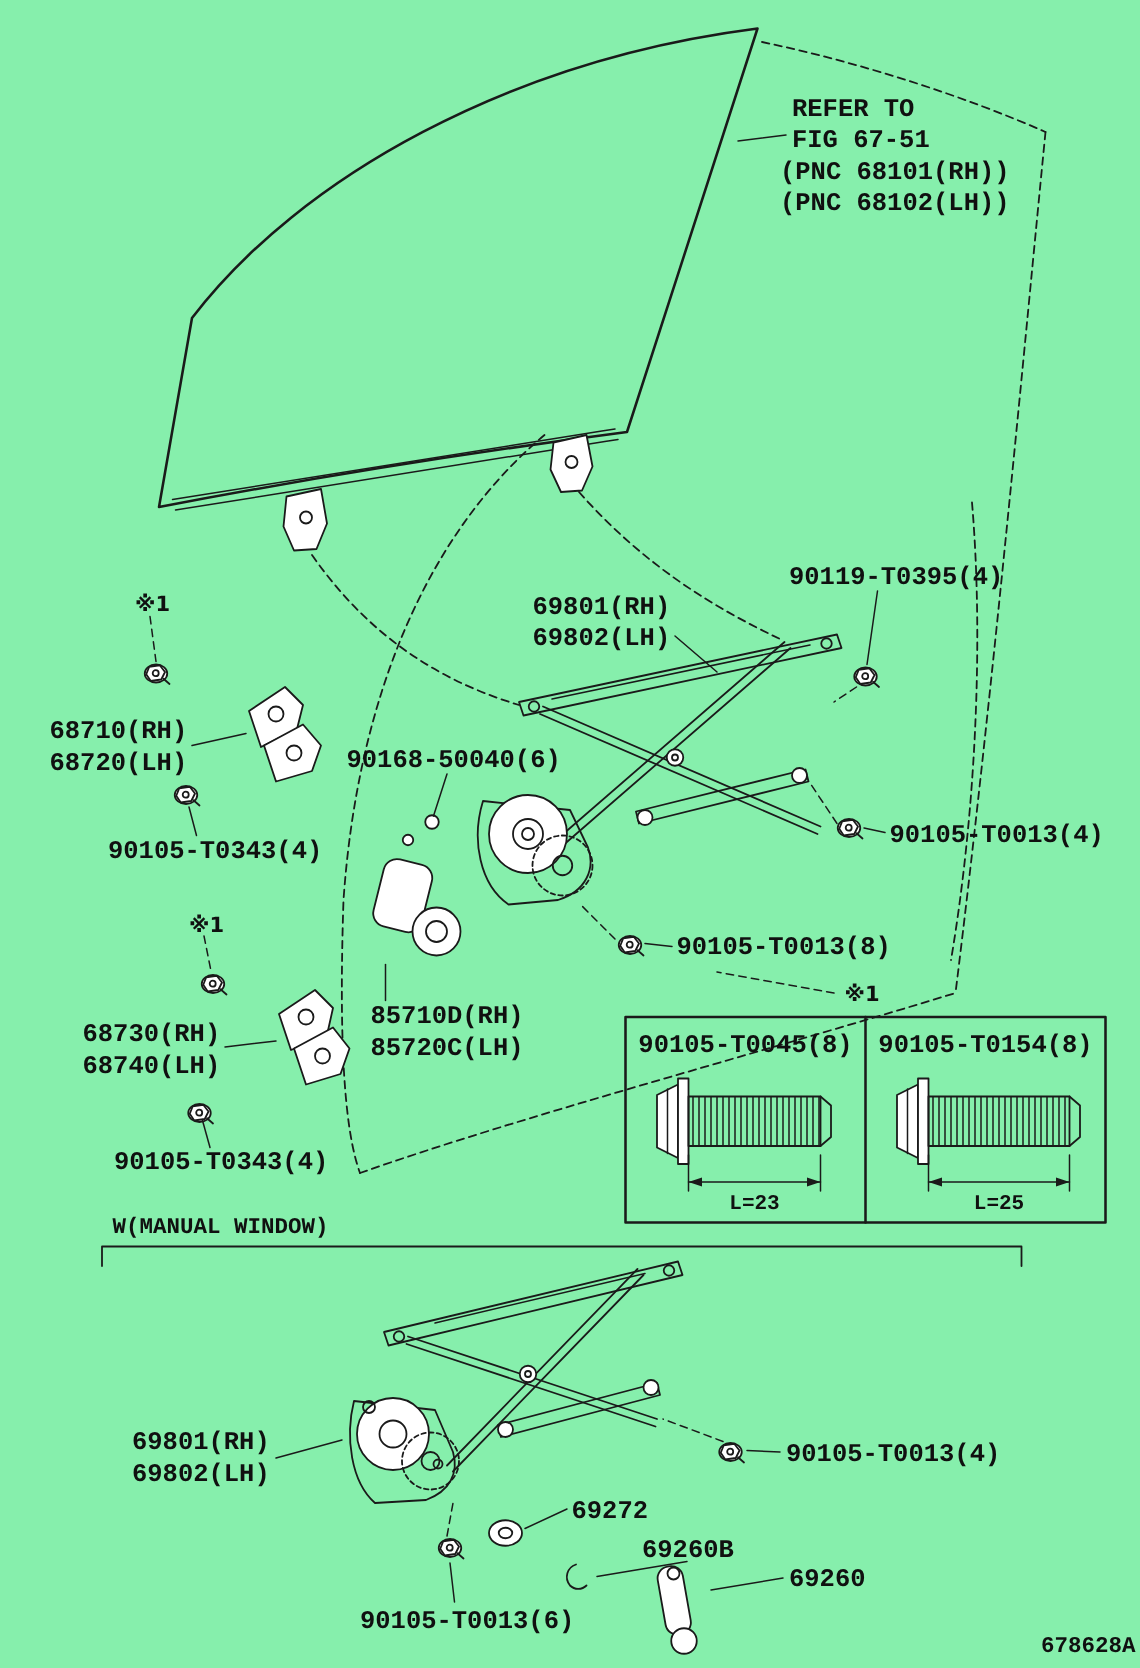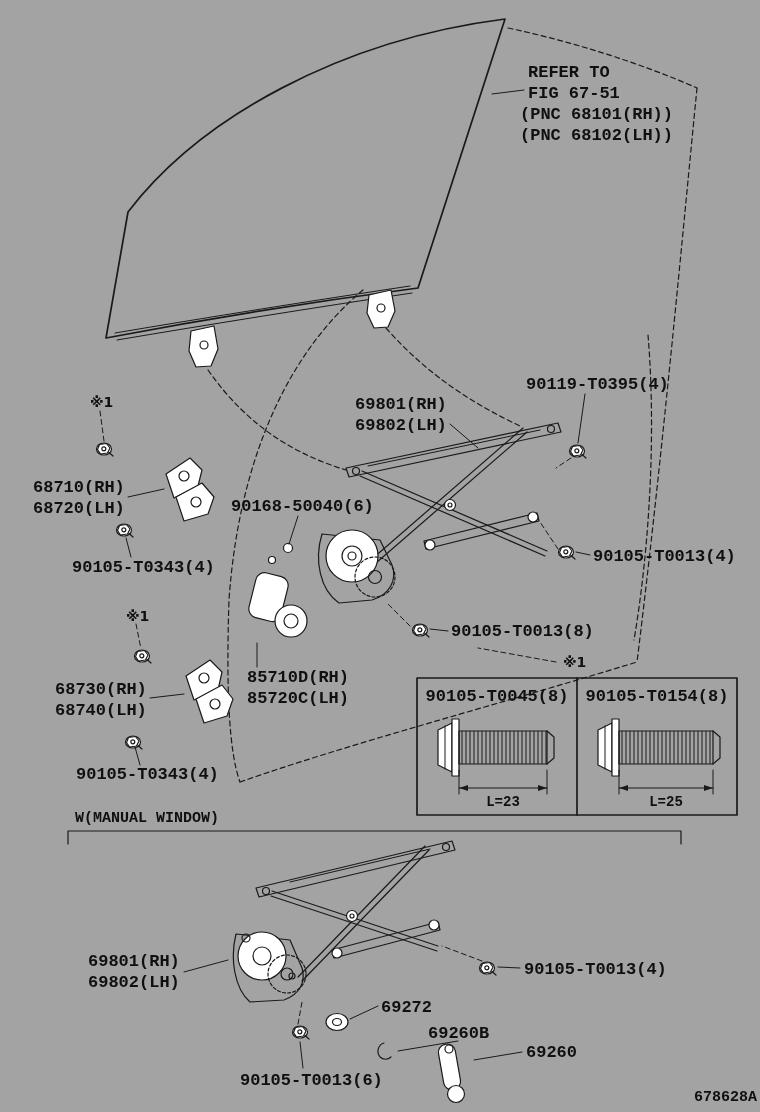--- a/index.html
+++ b/index.html
@@ -1,16 +1,16 @@
 <!DOCTYPE html>
 <html><head>
 <meta charset="utf-8">
 <style>
   html,body{margin:0;padding:0;background:#ffffff;}
-  .stage{position:relative;width:760px;height:1112px;background:#a3a3a3;overflow:hidden;}
+  .stage{position:relative;width:760px;height:1112px;background:#86efac;overflow:hidden;}
   svg{display:block;}
   .s{stroke:#1a1a1a;stroke-width:1.2;fill:none;stroke-linecap:round;stroke-linejoin:round;}
   .sw{stroke:#1a1a1a;stroke-width:1.2;fill:#ffffff;stroke-linecap:round;stroke-linejoin:round;}
   .thin{stroke-width:1;}
   .thk{stroke-width:1.7;}
   .dash{stroke-dasharray:5 3.5;}
   .lbl{fill:#101010;font-family:"Liberation Mono","DejaVu Sans Mono",monospace;font-weight:700;font-size:17px;}
   .sm{font-size:14px;}
   .md{font-size:15px;}
   .note{fill:#101010;font-family:"DejaVu Sans",sans-serif;font-weight:700;font-size:14px;}

